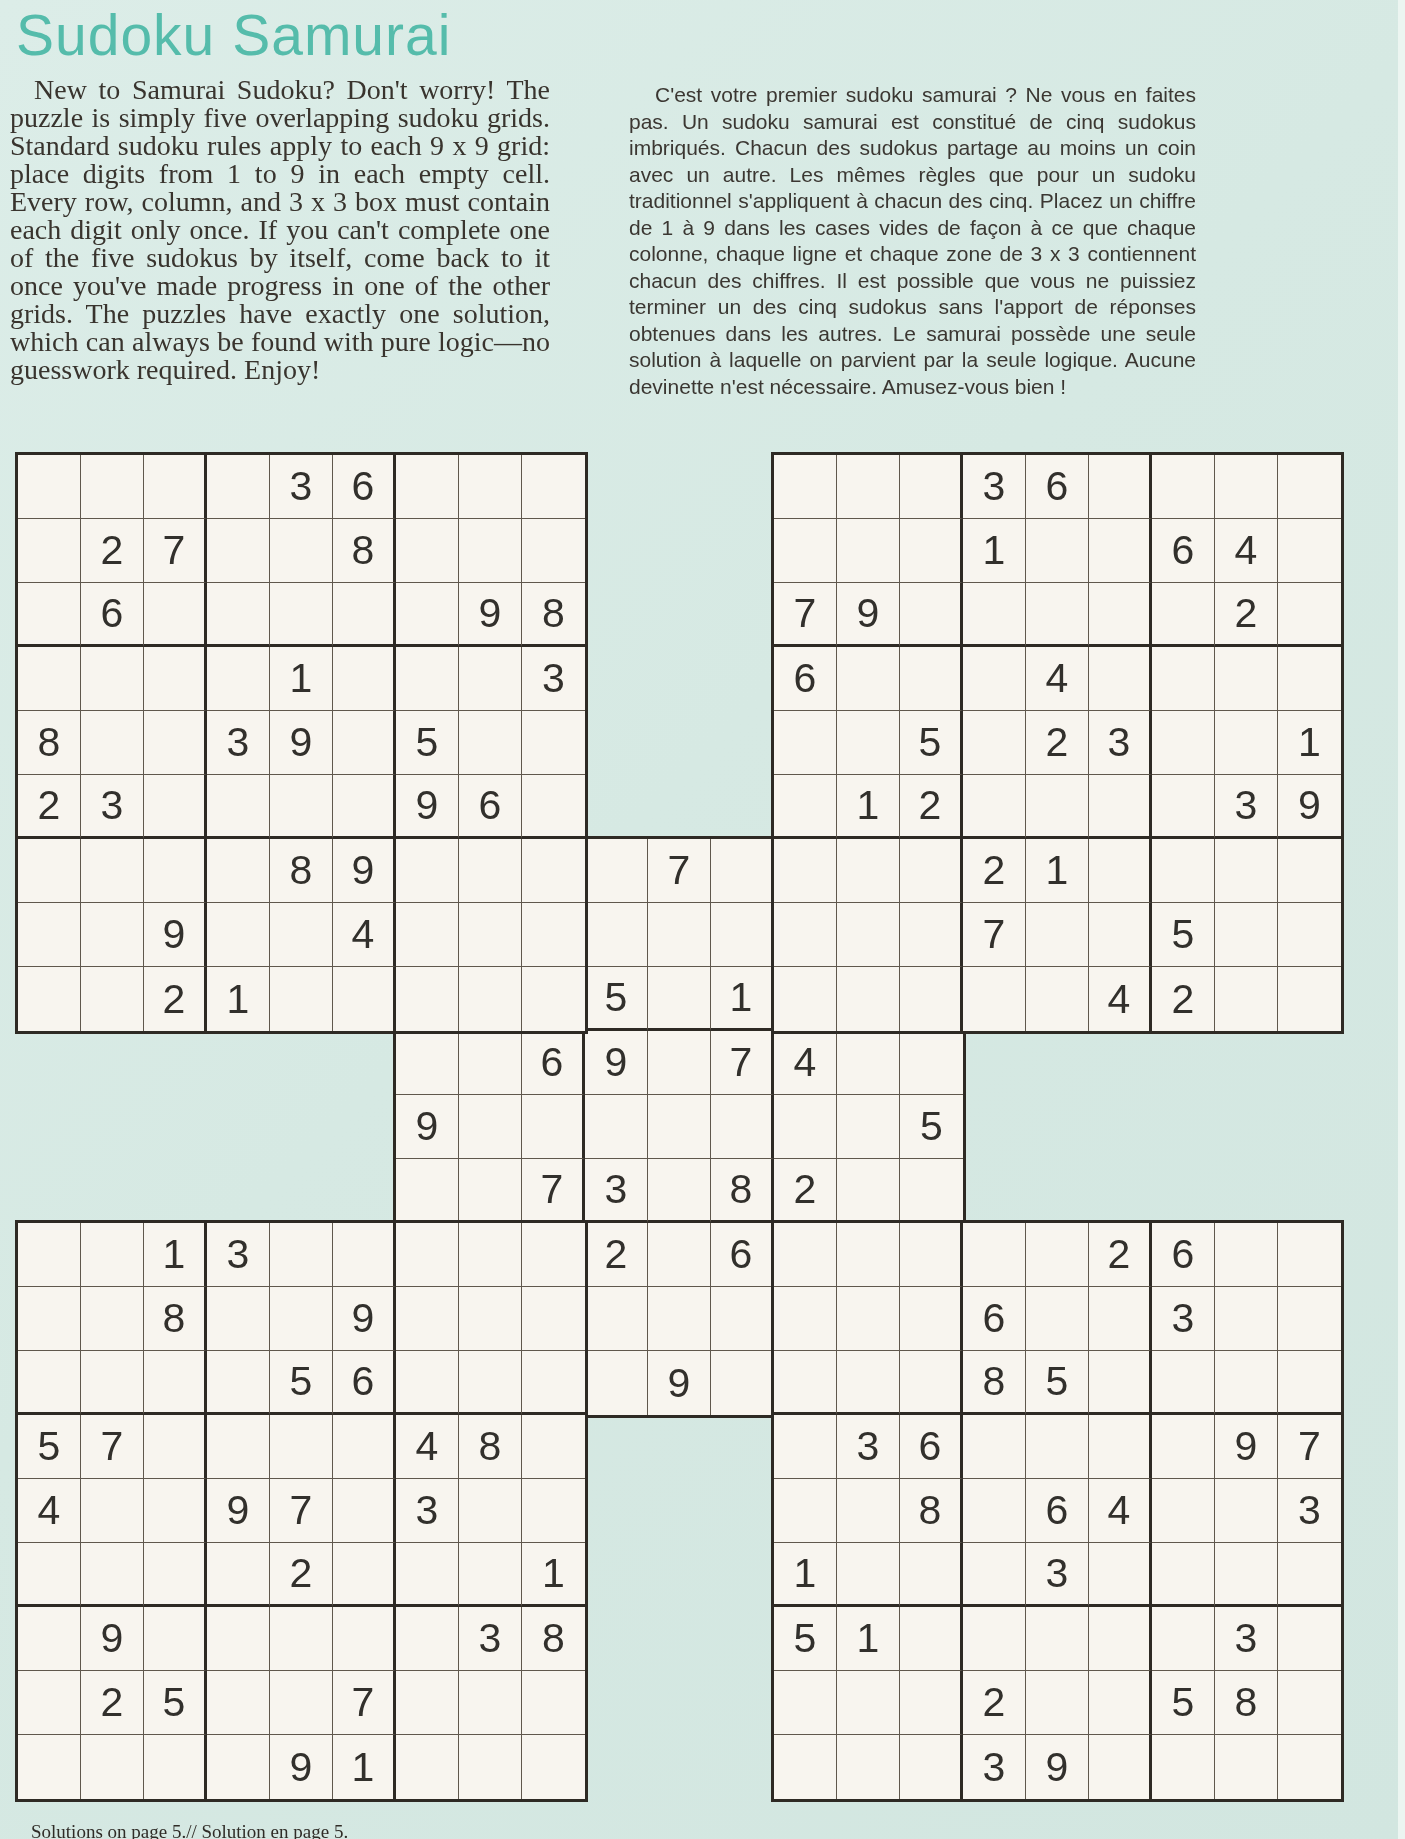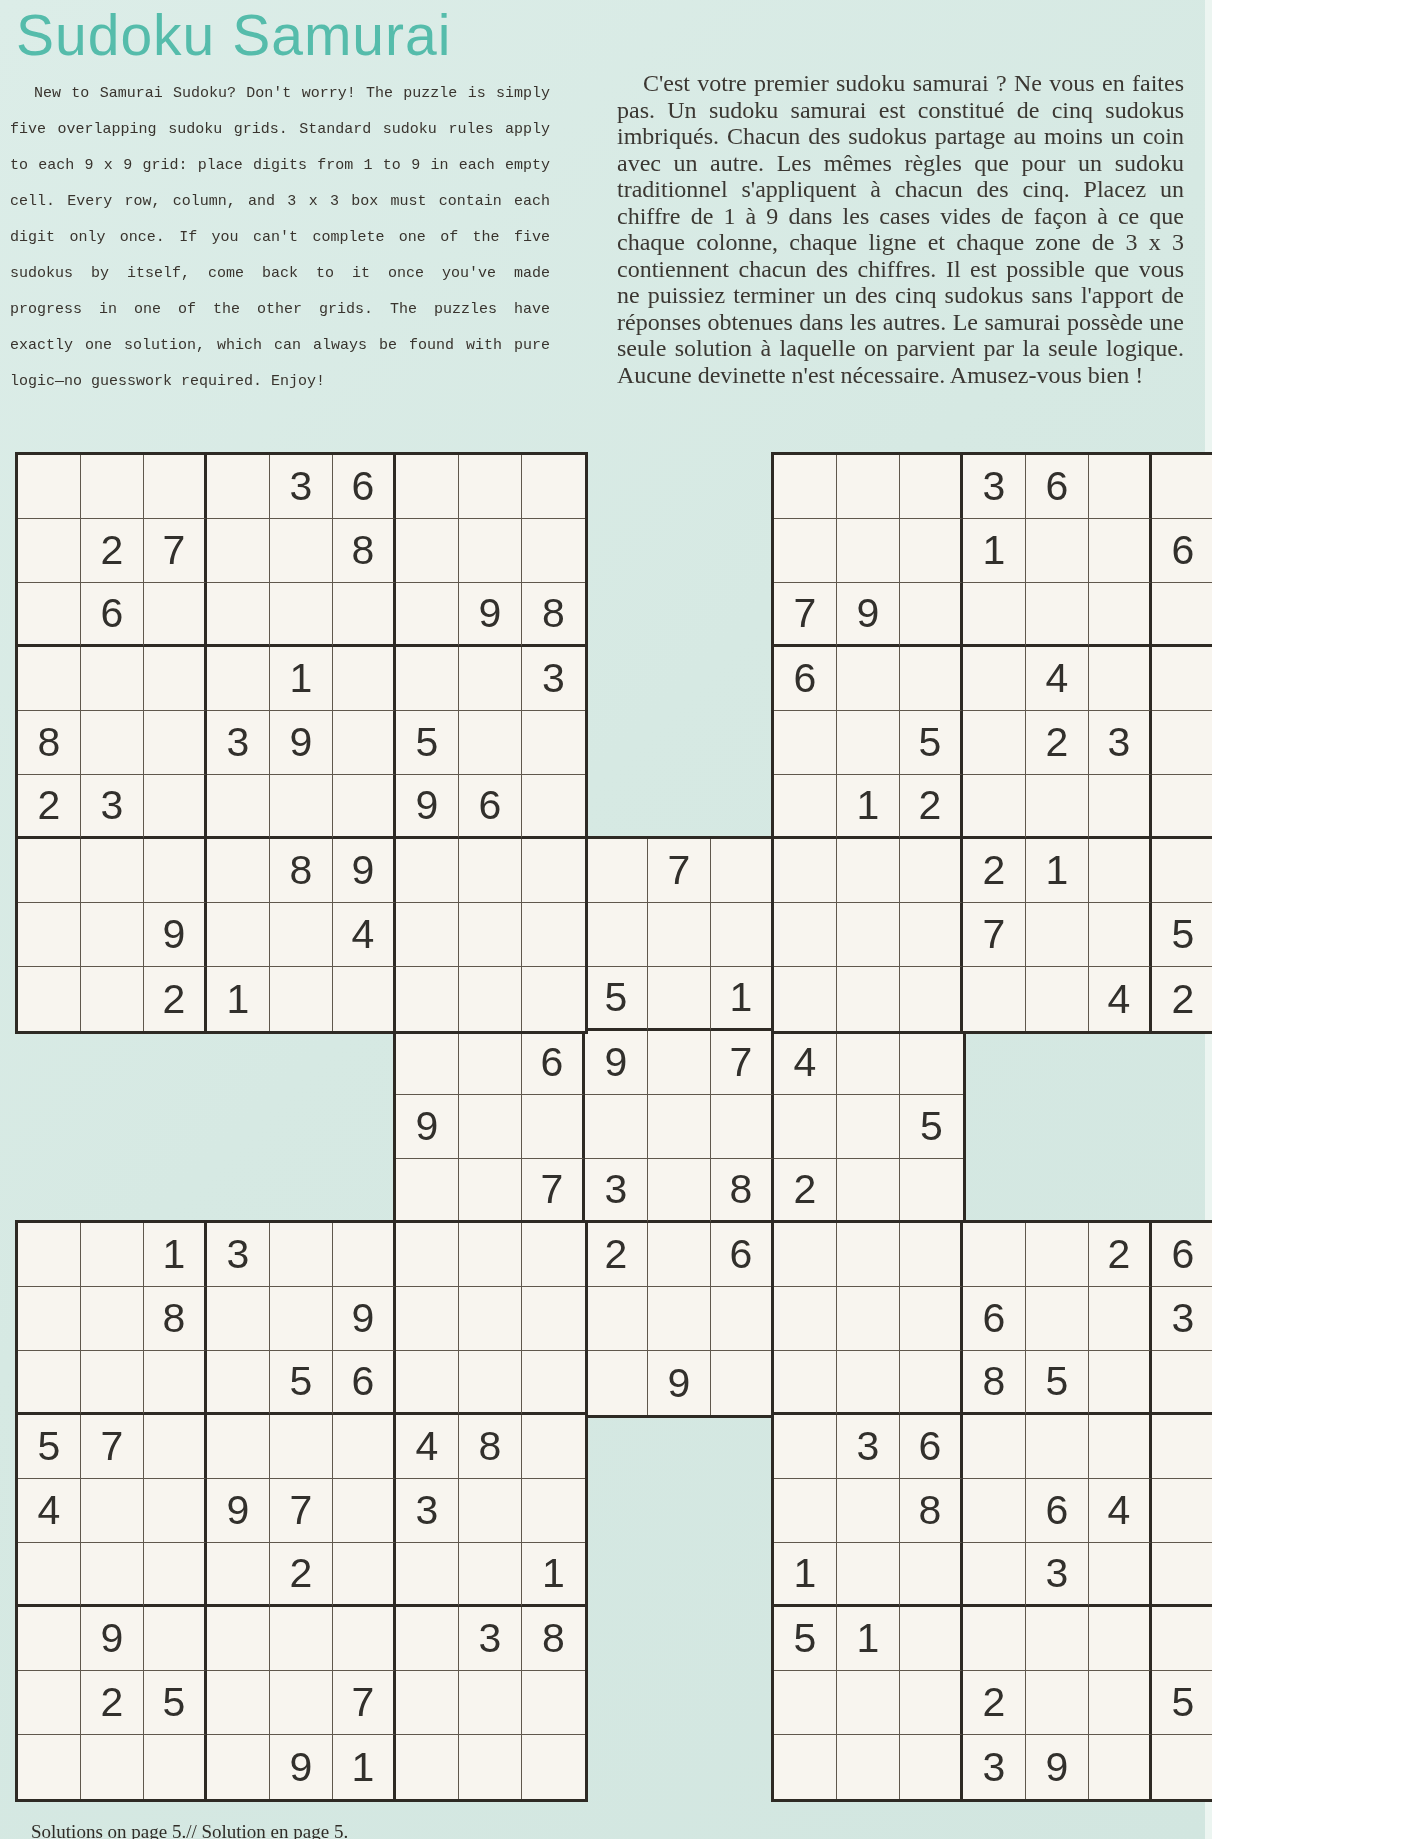--- a/index.html
+++ b/index.html
@@ -1,39 +1,39 @@
 <!DOCTYPE html>
 <html><head>
 <meta charset="utf-8">
 <style>
   html,body{margin:0;padding:0;}
   .page{
     position:relative;
-    width:1212px;height:1839px;
+    width:1405px;height:1839px;
     background:linear-gradient(135deg,#dcede8 0%,#d6e9e3 45%,#d2e6e0 100%);
     font-family:"Liberation Sans",sans-serif;
     overflow:hidden;
   }
   .scan-edge{position:absolute;right:0;top:0;width:7px;height:100%;background:#ecf5f1;}
   .title{
     position:absolute;left:16px;top:2px;margin:0;
     font-family:"Liberation Sans",sans-serif;
     font-size:57px;font-weight:400;letter-spacing:1px;
     color:#55bcab;
   }
   .intro-en{
     position:absolute;left:10px;top:76px;width:540px;margin:0;
-    font-family:Liberation Mono, monospace;
-    font-size:15px;line-height:36px;text-align:justify;
+    font-family:Liberation Serif, serif;
+    font-size:28px;line-height:28px;text-align:justify;
     color:#39342e;text-indent:24px;
   }
   .intro-fr{
-    position:absolute;left:617px;top:70px;width:567px;margin:0;
-    font-family:Liberation Serif, serif;
-    font-size:24px;line-height:26.5px;text-align:justify;
+    position:absolute;left:617px;top:70px;width:567px;margin:12px;
+    font-family:Liberation Sans, sans-serif;
+    font-size:21px;line-height:26.5px;text-align:justify;
     color:#3b3732;text-indent:26px;
   }
   .sgrid{
     position:absolute;
     display:grid;
     grid-template-columns:repeat(9,63px);
     grid-template-rows:repeat(9,64px);
     border:3px solid #2e2a24;
     background:#f8f5ef;
   }

